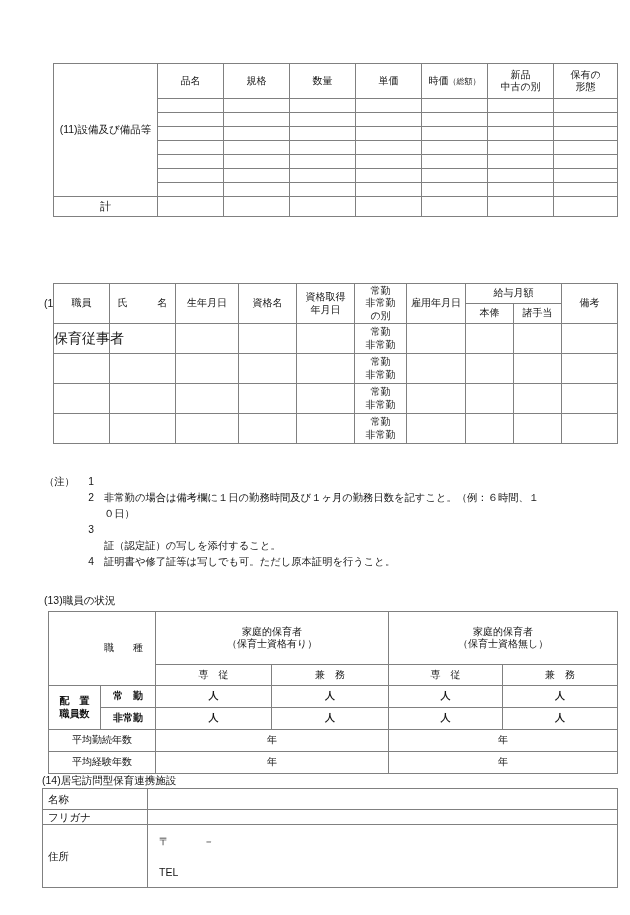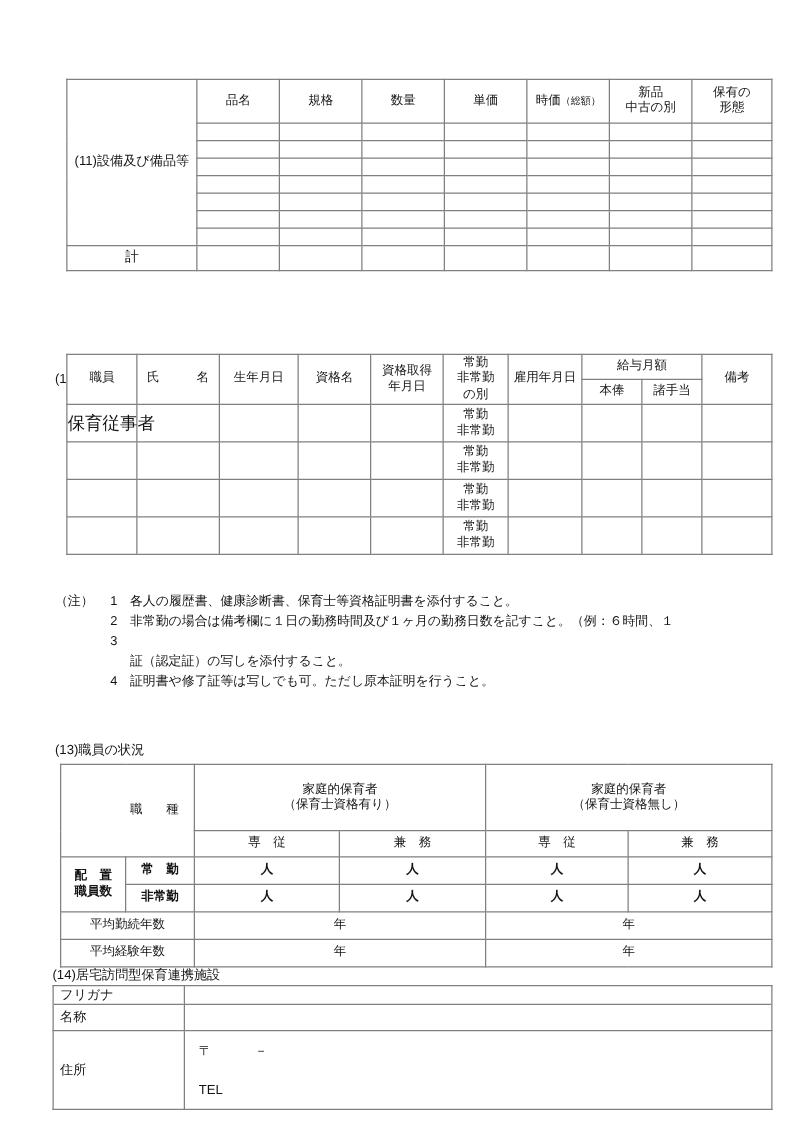--- a/index.html
+++ b/index.html
@@ -339,27 +339,27 @@
         <td></td>
         <td></td>
       </tr>
     </tbody>
   </table>
 
   <div class="notes">
     <div class="nrow">
       <span class="nlabel">（注）</span>
       <span class="nnum">1</span>
-      <span class="ntext">各人の履歴書、健康診断書、保育士等資格証明書を添付すること。</span>
     </div>
     <div class="nrow">
       <span class="nlabel"></span>
       <span class="nnum">2</span>
       <span class="ntext">非常勤の場合は備考欄に１日の勤務時間及び１ヶ月の勤務日数を記すこと。（例：６時間、１</span>
     </div>
+    <div class="cont">０日）</div>
     <div class="nrow">
       <span class="nlabel"></span>
       <span class="nnum">3</span>
     </div>
     <div class="cont">証（認定証）の写しを添付すること。</div>
     <div class="nrow">
       <span class="nlabel"></span>
       <span class="nnum">4</span>
       <span class="ntext">証明書や修了証等は写しでも可。ただし原本証明を行うこと。</span>
     </div>
@@ -431,26 +431,26 @@
 
   <div class="caption" style="left:42px; top:775px;">(14)居宅訪問型保育連携施設</div>
 
   <table class="frm outer" id="t14">
     <colgroup>
       <col style="width:105px">
         <col style="width:470px">
     </colgroup>
     <tbody>
       <tr>
+        <td class="name">名称</td>
+        <td class="name"></td>
+      </tr>
+      <tr>
         <td class="furi">フリガナ</td>
         <td class="furi-v"></td>
-      </tr>
-      <tr>
-        <td class="name">名称</td>
-        <td class="name"></td>
       </tr>
       <tr>
         <td class="addr">住所</td>
         <td class="addr">
           <div class="addrbox">
             <span class="zipline">
               <span>〒</span><span class="zipdash">－</span>
             </span>
             <span class="telline">TEL</span>
           </div>

